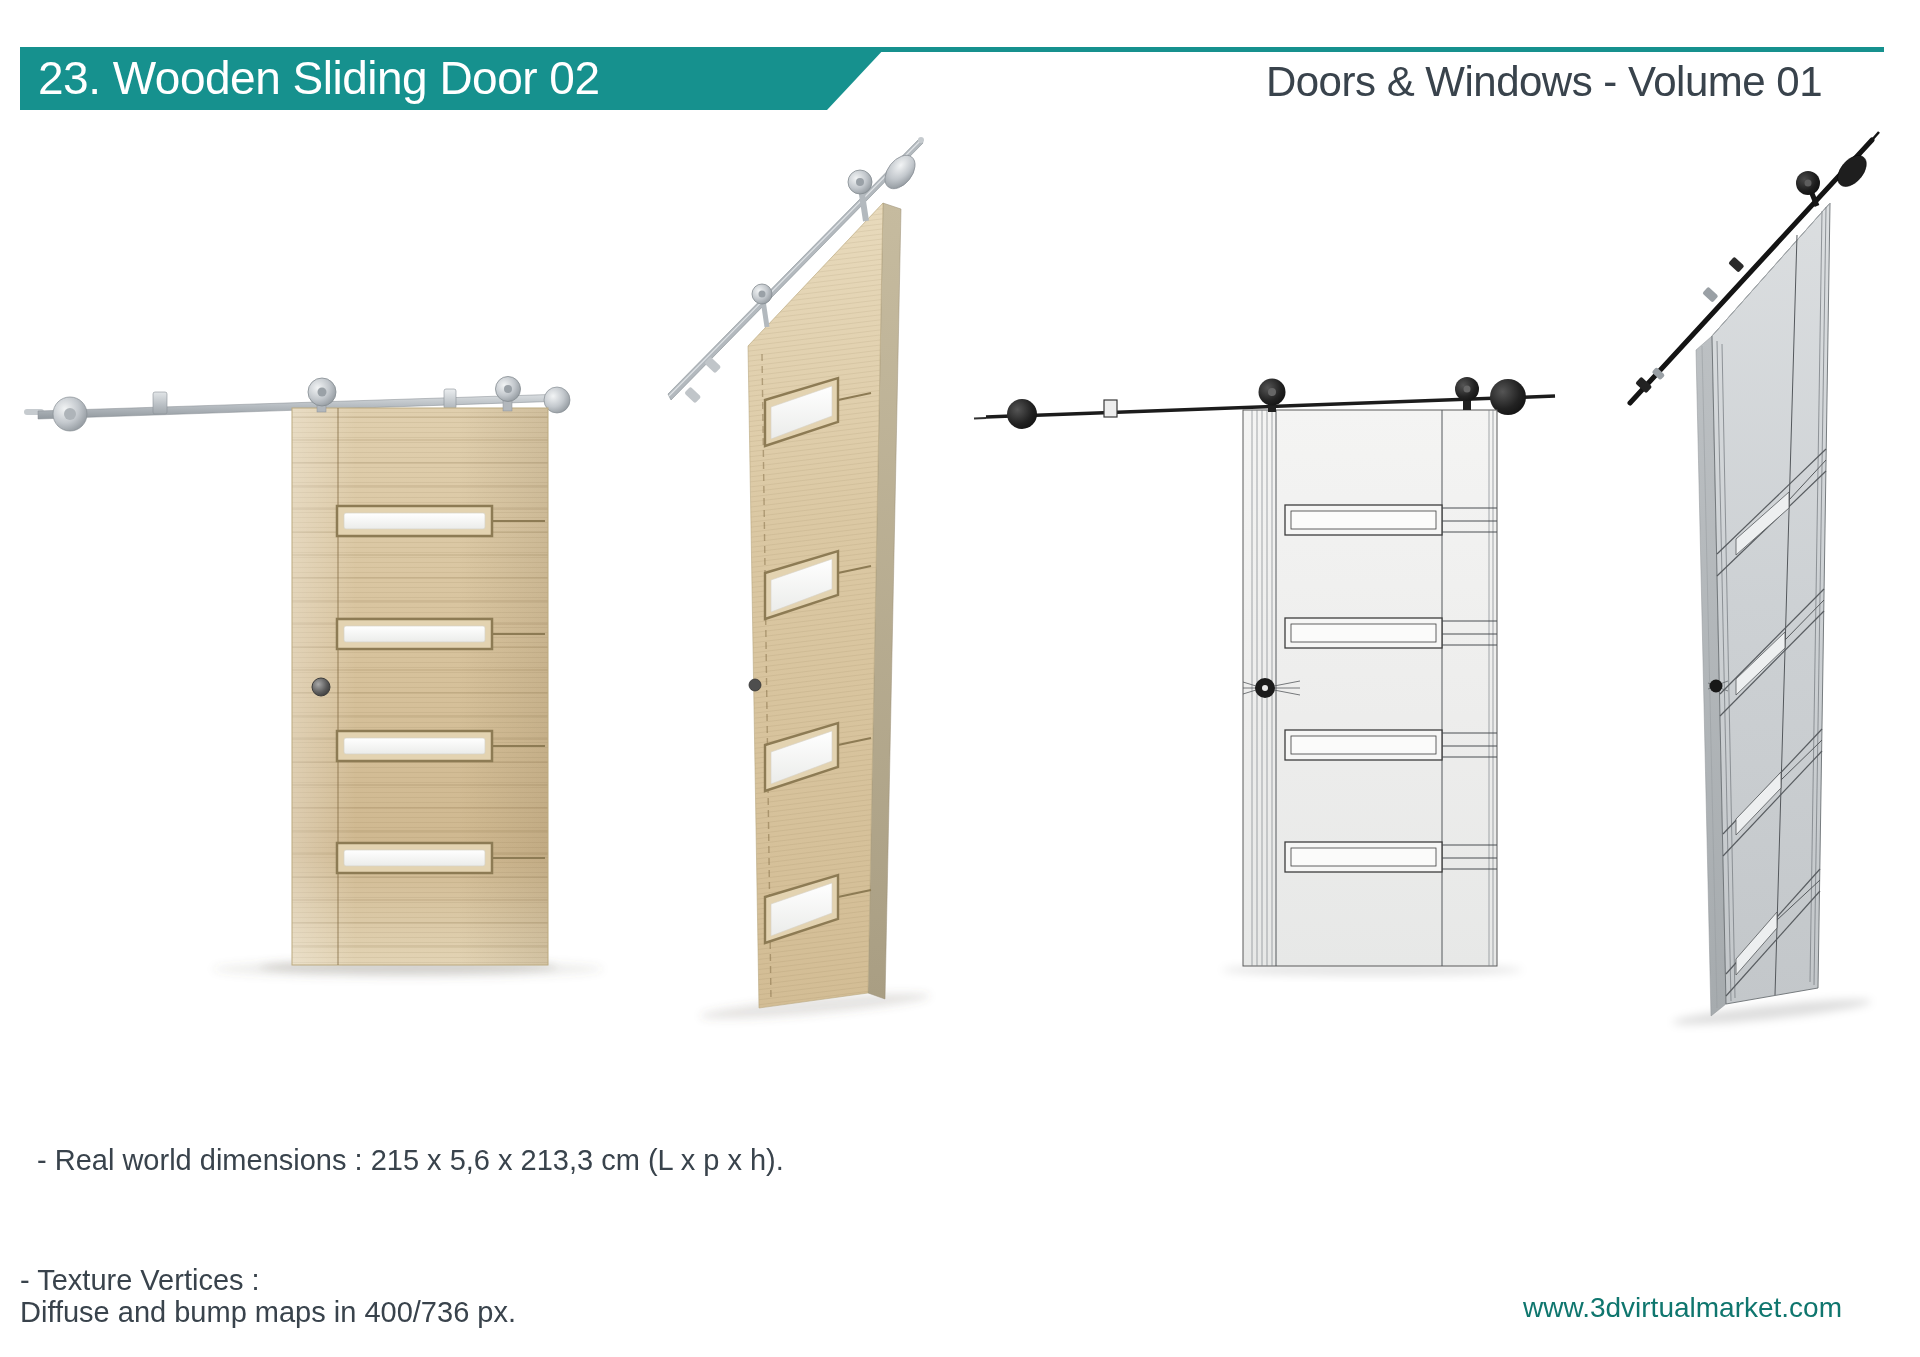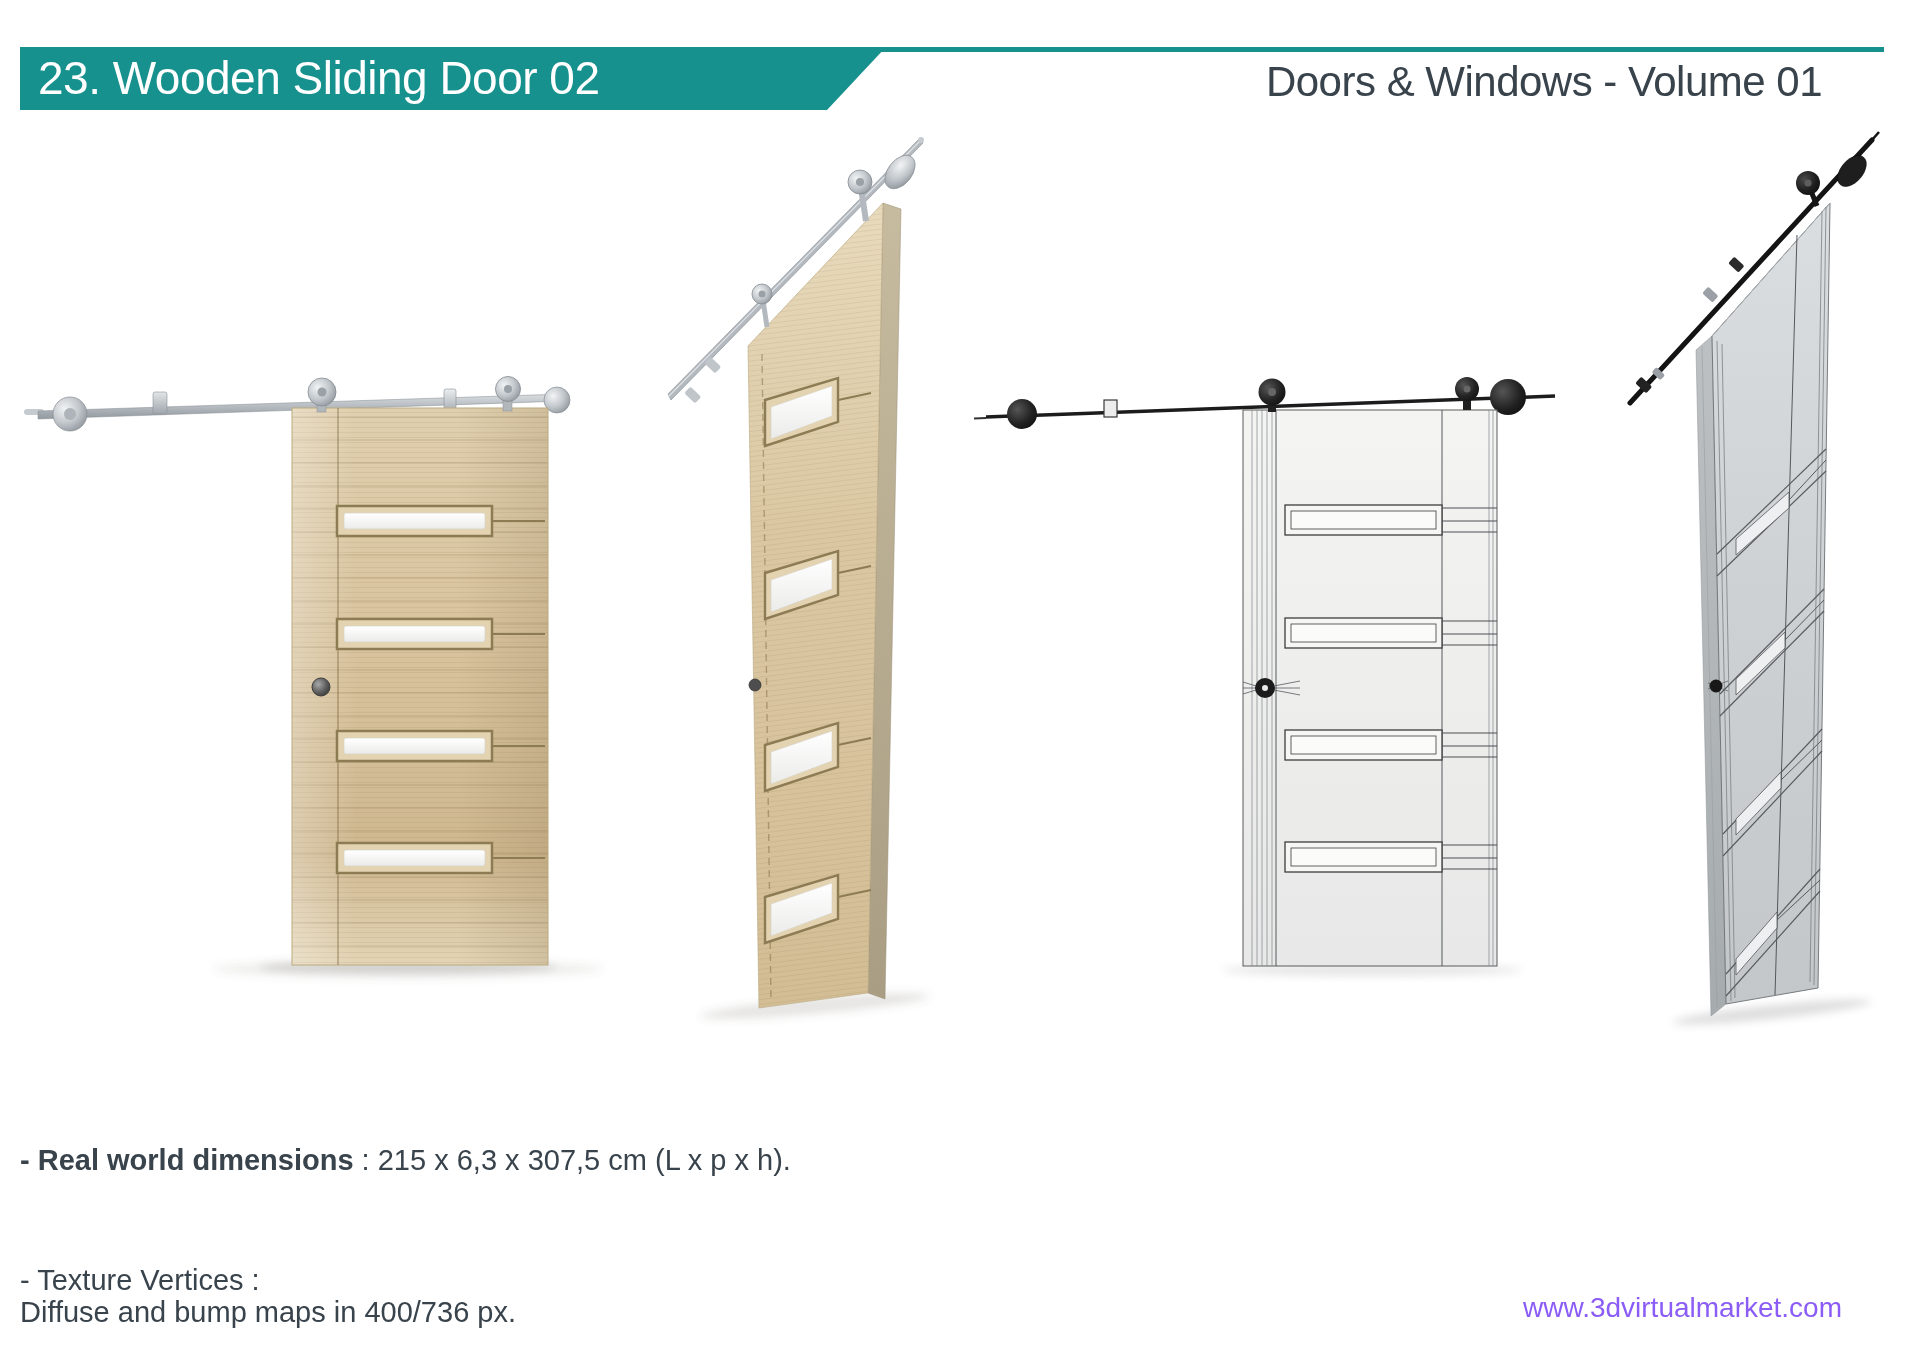--- a/index.html
+++ b/index.html
@@ -10,22 +10,22 @@
   .banner{position:absolute;left:20px;top:47px;width:866px;height:63px;background:#16918e;
           clip-path:polygon(0 0,100% 0,calc(100% - 59px) 100%,0 100%);}
   .banner-title{position:absolute;left:18px;top:0;line-height:62px;font-size:46px;
                 letter-spacing:-0.5px;color:#ffffff;white-space:nowrap;}
   .collection{position:absolute;right:62px;top:58px;font-size:42px;letter-spacing:-0.5px;
               color:#39434c;white-space:nowrap;margin-left:14px;}
   
   .fig{position:absolute;}
   
   .spec-line{position:absolute;left:20px;font-size:29px;white-space:nowrap;}
-  .spec-line .b{font-weight:700;}
-  .website{position:absolute;right:42px;top:1292px;font-size:28px;color:#8b5cf6;white-space:nowrap;}
+  .spec-line .b{font-weight:400;margin-left:17px;}
+  .website{position:absolute;right:42px;top:1292px;font-size:28px;color:#0f766e;white-space:nowrap;}
 </style>
 </head>
 <body>
 
 <div class="page">
 
   <div class="top-rule"></div>
   <div class="banner">
     <span class="banner-title">23. Wooden Sliding Door 02</span>
   </div>
@@ -357,20 +357,20 @@
     </g>
 
     <g>
       <line x1="211" y1="91" x2="217" y2="106" stroke="#161616" stroke-width="5"></line>
       <circle cx="208" cy="83" r="12" fill="url(#s4-dark)"></circle>
       <circle cx="208" cy="83" r="3.5" fill="#5d5d5d"></circle>
     </g>
   </svg>
 
   <div class="spec-line" style="top:1144px">
-    <span class="b">- Real world dimensions</span><span> : 215 x 6,3 x 307,5 cm (L x p x h).</span>
+    <span class="b">- Real world dimensions</span><span> : 215 x 5,6 x 213,3 cm (L x p x h).</span>
   </div>
   <div class="spec-line b" style="top:1264px">- Texture Vertices :</div>
   <div class="spec-line" style="top:1296px">Diffuse and bump maps in 400/736 px.</div>
 
   <div class="website">www.3dvirtualmarket.com</div>
 
 </div>
 
 </body></html>

